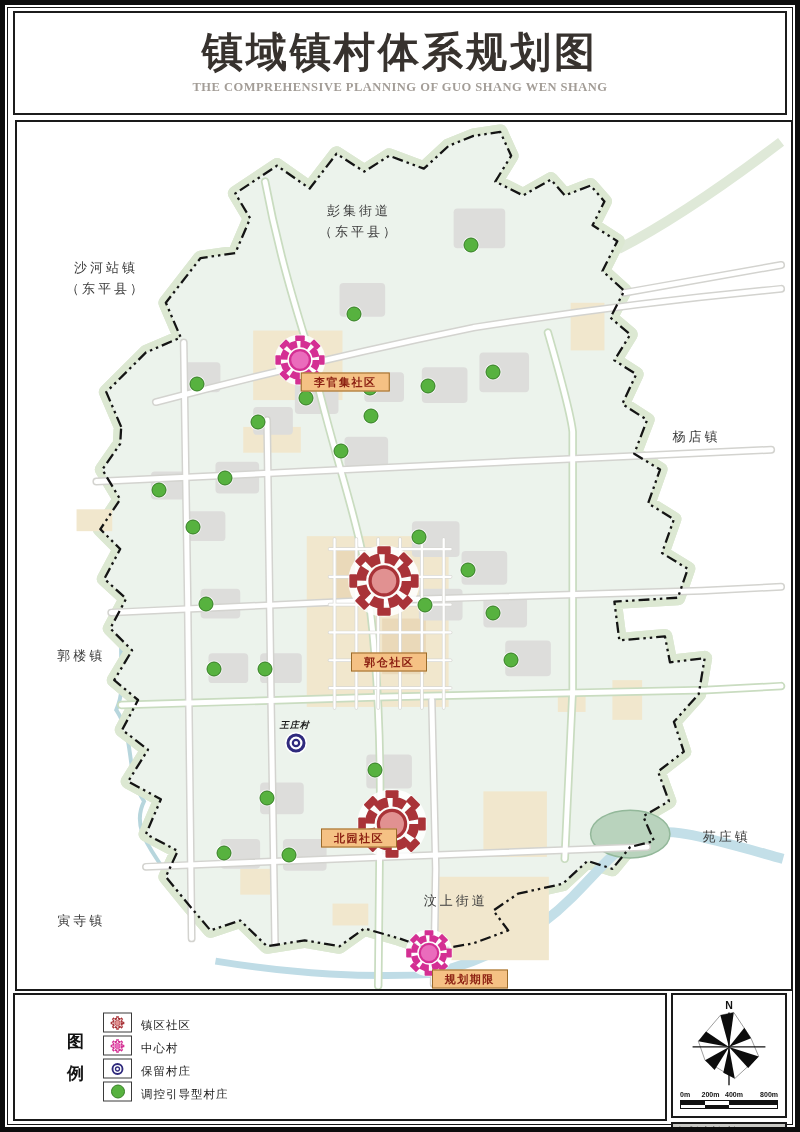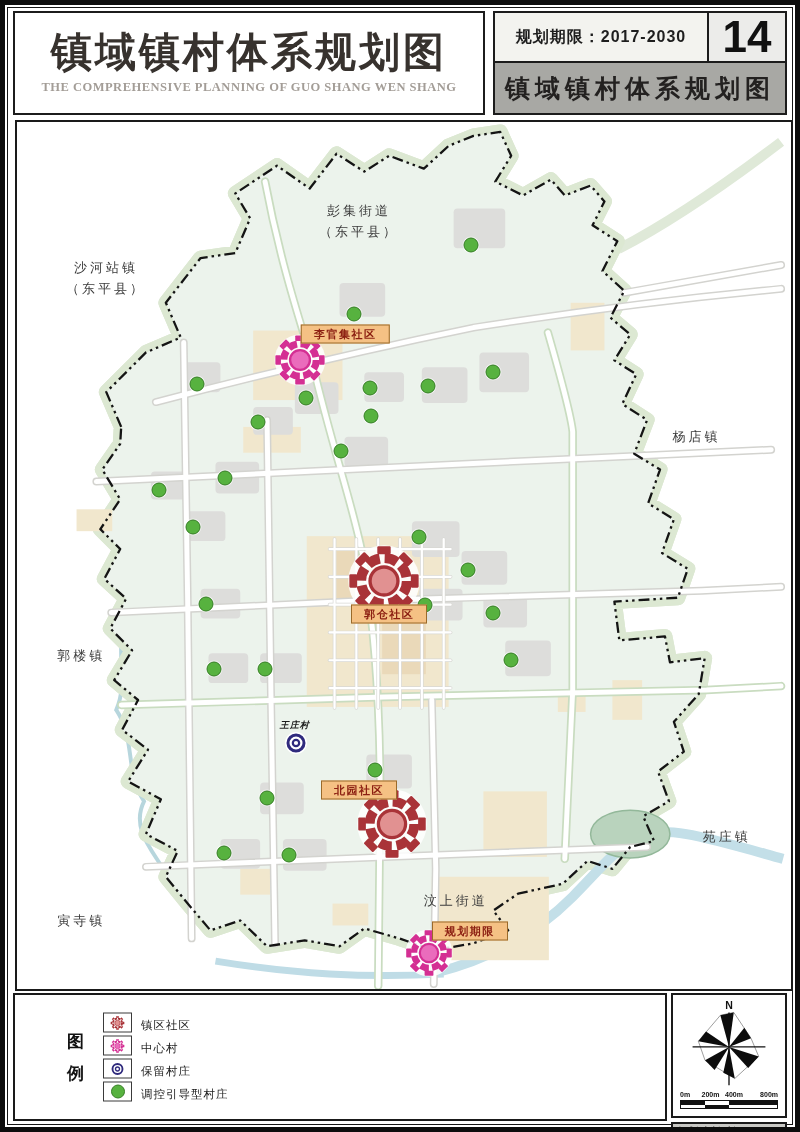--- a/index.html
+++ b/index.html
@@ -24,21 +24,21 @@
 
   
   .map-panel{position:absolute;left:10px;top:115px;width:778px;height:871px;border:2px solid #1a1a1a;
              box-sizing:border-box;background:#fff;overflow:hidden;}
   .map-bg{position:absolute;inset:0;width:100%;height:100%;}
   .marker-layer{position:absolute;inset:0;}
   .map-town-label{position:absolute;transform:translate(-50%,-50%);text-align:center;font-size:13px;color:#3b3b3b;
                   letter-spacing:3px;line-height:1.6;white-space:nowrap;}
   .map-chip{position:absolute;transform:translate(-50%,-50%);background:#f5c184;border:1px solid #9a6a2a;
             color:#8c2012;font-weight:bold;font-size:11px;letter-spacing:1.5px;padding:1px 12px;white-space:nowrap;
-            font-family:"Liberation Serif",serif;}
+            font-family:"Liberation Serif",serif;margin-top:48px;}
   .map-minilabel{position:absolute;transform:translate(-50%,-50%);font-size:9px;font-weight:bold;color:#1c1c1c;
             letter-spacing:1px;white-space:nowrap;font-family:"Liberation Serif",serif;font-style:italic;}
   .marker{position:absolute;transform:translate(-50%,-50%);line-height:0;}
   .gdot{position:absolute;width:13px;height:13px;border-radius:50%;background:#57b23f;border:1px solid #357e24;
         transform:translate(-50%,-50%);box-shadow:0 0 0 1px rgba(255,255,255,.55);}
 
   
   .bottom-strip{position:absolute;left:8px;right:8px;top:988px;bottom:6px;display:flex;gap:4px;}
   .legend-box{flex:1;border:2px solid #1a1a1a;position:relative;background:#fff;}
   .legend-title{position:absolute;left:52px;top:50%;transform:translateY(-50%);font-size:17px;font-weight:bold;color:#111;
@@ -60,27 +60,20 @@
 </head>
 <body>
 
 <div class="page">
   <div class="inner-frame"></div>
 
   <div class="header">
     <div class="title-box">
       <div class="title-cn">镇域镇村体系规划图</div>
       <div class="title-en">THE COMPREHENSIVE PLANNING OF GUO SHANG WEN SHANG</div>
-    </div>
-    <div class="header-right">
-      <div class="hr-top">
-        <div class="period-box">规划期限：2017-2030</div>
-        <div class="pageno-box">14</div>
-      </div>
-      <div class="maptitle-box">镇域镇村体系规划图</div>
     </div>
   </div>
 
   <div class="map-panel">
     <svg class="map-bg" viewBox="0 0 780 873" preserveAspectRatio="none">
 
       <g>
         <polygon id="townpoly" points="105,307 90,272 130,232 165,217 150,182 185,137 220,132 235,97 220,72 262,44 295,67 322,32 350,50 375,34 410,47 435,24 460,14 487,10 498,34 482,60 510,74 538,58 552,74 578,64 592,80 580,104 605,120 590,150 612,170 598,197 618,214 602,240 624,254 610,284 635,300 622,334 648,350 636,384 662,400 650,434 676,450 666,479 602,483 607,522 653,518 658,544 693,540 687,576 662,604 672,634 646,654 657,684 631,699 642,724 618,730 600,752 575,744 550,767 505,777 480,794 495,814 460,827 420,834 385,822 350,812 325,830 290,824 252,830 225,804 195,814 172,787 150,760 162,734 130,717 145,682 112,664 132,632 106,612 122,582 98,562 116,532 94,510 110,480 88,460 104,430 84,410 104,380 86,350 104,324" fill="none" stroke="#dce8d2" stroke-width="15" stroke-linejoin="round"></polygon>
         <path d="M770,20 C720,58 660,100 606,128" stroke="#dfe9d8" stroke-width="10" fill="none"></path>
         <path d="M104,318 C88,350 108,380 90,412 C106,440 92,470 112,500 C96,530 114,560 100,592 C120,622 108,652 128,684 C112,716 146,742 152,762" stroke="#b7d6dd" stroke-width="4" fill="none"></path>

